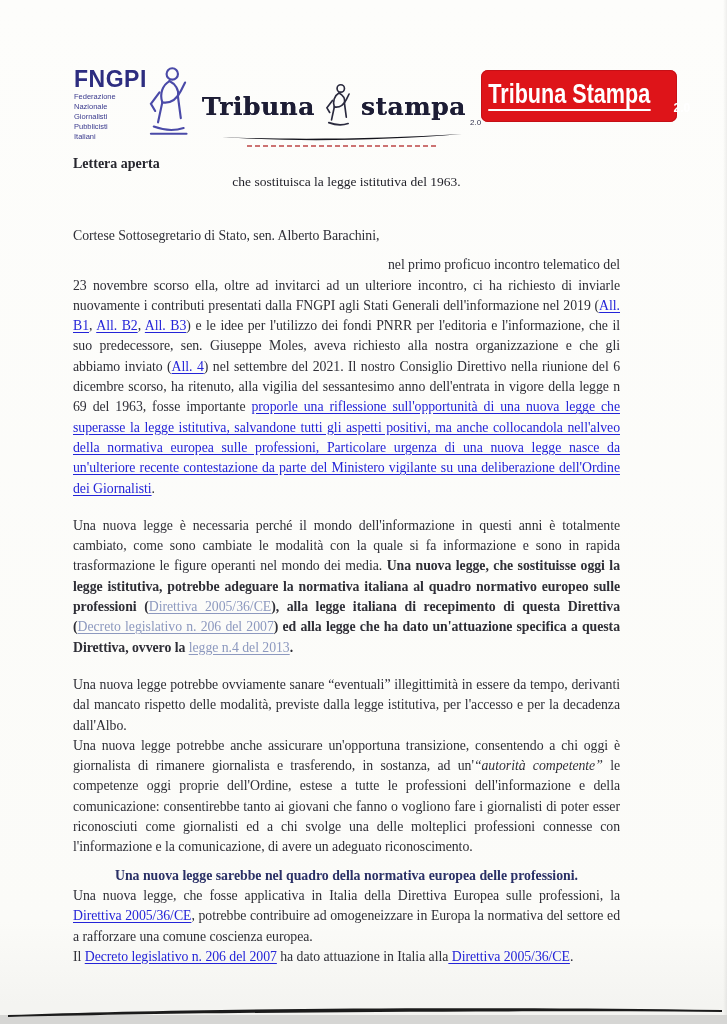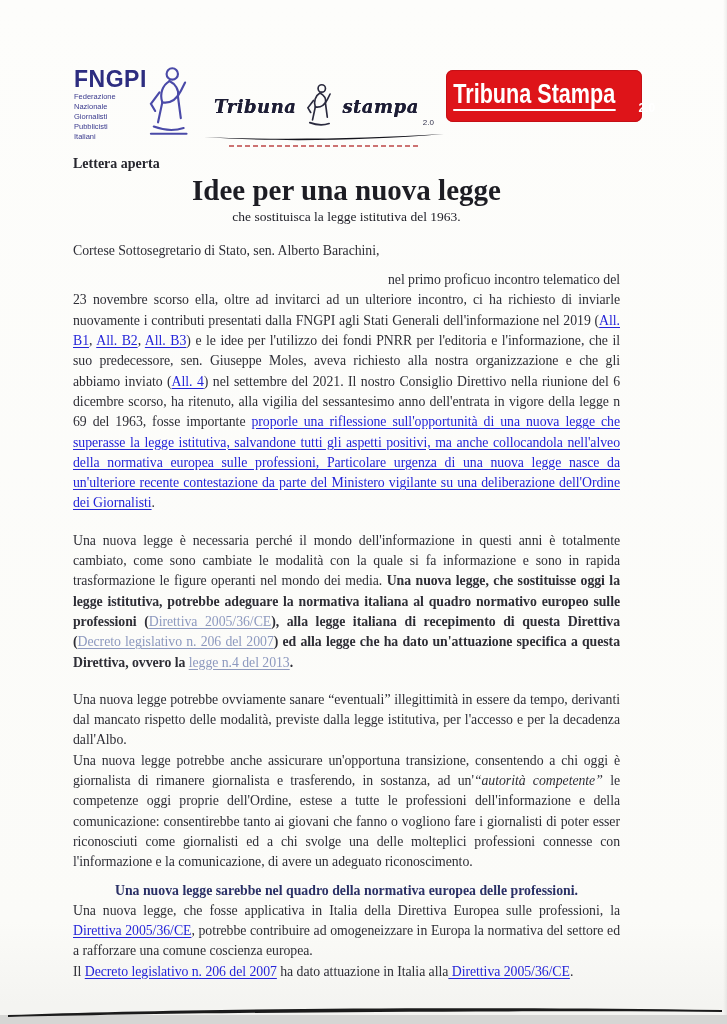--- a/index.html
+++ b/index.html
@@ -15,21 +15,21 @@
   
   .letterhead { display:flex; align-items:flex-start; padding:68px 88px 0 74px; height:84px; }
   .fngpi-logo { display:flex; align-items:flex-start; width:128px; flex:none; }
   .fngpi-text { width:66px; }
   .fngpi-acronym { font-family:"Liberation Sans",sans-serif; font-weight:bold; font-size:23px; color:#2d2d80; letter-spacing:.5px; line-height:1; }
   .fngpi-line { font-family:"Liberation Sans",sans-serif; font-size:7.5px; color:#3a3a8d; line-height:9px; margin-top:1px; }
   .statue { display:block; }
   .fngpi-statue { color:#4a4aa8; margin-left:2px; margin-top:-4px; }
   .masthead { flex:1; text-align:center; margin-top:14px; }
   .masthead-row { display:flex; align-items:center; justify-content:center; gap:4px; }
-  .gothic { font-family:"DejaVu Serif",serif; font-weight:bold; font-size:18px; color:#1d1d35; letter-spacing:.5px; text-shadow:0 0 .6px #1d1d35;font-style:italic; }
+  .gothic { font-family:"DejaVu Serif",serif; font-weight:bold; font-size:25px; color:#1d1d35; letter-spacing:.5px; text-shadow:0 0 .6px #1d1d35; }
   .masthead-version { font-family:"Liberation Sans",sans-serif; font-size:8px; color:#33334d; align-self:flex-end; margin-bottom:3px; }
   .masthead-statue { color:#2a2a3e; margin:0 2px; }
   .swoosh { display:block; margin:2px auto 0 auto; }
   .microtext { width:190px; height:2px; margin:3px auto 0 auto;
     background:repeating-linear-gradient(90deg,#c05050 0 5px, transparent 5px 8px); opacity:.8; }
   .red-badge {
     flex:none; margin-left:auto; width:196px; height:52px; margin-top:2px;
     background:#de1419; border-radius:7px;
     display:flex; align-items:center; justify-content:center; gap:3px;
     box-shadow:inset 0 0 0 1px #c51016;
@@ -39,21 +39,21 @@
     display:inline-block; transform:scaleX(.8); white-space:nowrap;
     border-bottom:2.5px solid #fff; padding-bottom:1px; line-height:1;
   }
   .badge-v { font-family:"Liberation Sans",sans-serif; font-weight:bold; font-size:12px; color:#fff; align-self:flex-end; margin-bottom:7px; }
   
   .content { padding:0 107px 0 73px; }
   .lettera-label { font-weight:bold; font-size:14px; margin-top:4px; color:#26262e; }
   .page-title { text-align:center; font-weight:bold; font-size:29px; color:#1d1d24; margin:3px 0 0 0; line-height:1.1; }
   .page-subtitle { text-align:center; font-weight:normal; font-size:13.5px; color:#22222a; margin-top:2px; }
   .body-text { font-size:13.8px; line-height:20.3px; letter-spacing:-0.05px; text-align:justify; margin:0; }
-  .salutation { margin-top:16px; text-align:left; }
+  .salutation { margin-top:36px; text-align:left; }
   .p1-intro { text-align:right; margin-top:9px; }
   .para-gap { margin-top:17px; }
   .center-head { text-align:center; font-weight:bold; font-size:13.8px; line-height:20.3px; margin:8px 0 0 0; }
   .head-europea { color:#2a3066; }
   .head-italiana { color:#1e1e26; }
   .seg-bold { font-weight:bold; }
   .seg-italic { font-style:italic; }
   .seg-link { color:#2424d8; text-decoration:underline; text-underline-offset:2px; cursor:pointer; }
   .seg-fadedlink { color:#8d99bf; text-decoration:underline; text-underline-offset:2px; cursor:pointer; }
   
@@ -112,21 +112,20 @@
     </div>
 
     <div class="red-badge">
       <span class="badge-main">Tribuna Stampa</span>
       <span class="badge-v">2.0</span>
     </div>
   </div>
 
   <div class="content">
     <div class="lettera-label">Lettera aperta</div>
-    <h1 class="page-title">Idee per una nuova legge</h1>
     <div class="page-subtitle">che sostituisca la legge istitutiva del 1963.</div>
 
     <p class="body-text salutation">Cortese Sottosegretario di Stato, sen. Alberto Barachini,</p>
     <p class="body-text p1-intro">nel primo proficuo incontro telematico del</p>
     <p class="body-text"><span>23 novembre scorso ella, oltre ad invitarci ad un ulteriore incontro, ci ha richiesto di inviarle nuovamente i contributi presentati dalla FNGPI agli Stati Generali dell'informazione nel 2019 (</span><span class="seg-link">All. B1</span><span>, </span><span class="seg-link">All. B2</span><span>, </span><span class="seg-link">All. B3</span><span>) e le idee per l'utilizzo dei fondi PNRR per l'editoria e l'informazione, che il suo predecessore, sen. Giuseppe Moles, aveva richiesto alla nostra organizzazione e che gli abbiamo inviato (</span><span class="seg-link">All. 4</span><span>) nel settembre del 2021. Il nostro Consiglio Direttivo nella riunione del 6 dicembre scorso, ha ritenuto, alla vigilia del sessantesimo anno dell'entrata in vigore della legge n 69 del 1963, fosse importante </span><span class="seg-link">proporle una riflessione sull'opportunità di una nuova legge che superasse la legge istitutiva, salvandone tutti gli aspetti positivi, ma anche collocandola nell'alveo della normativa europea sulle professioni, Particolare urgenza di una nuova legge nasce da un'ulteriore recente contestazione da parte del Ministero vigilante su una deliberazione dell'Ordine dei Giornalisti</span><span>.</span></p>
 
     <p class="body-text para-gap"><span>Una nuova legge è necessaria perché il mondo dell'informazione in questi anni è totalmente cambiato, come sono cambiate le modalità con la quale si fa informazione e sono in rapida trasformazione le figure operanti nel mondo dei media. </span><span class="seg-bold">Una nuova legge, che sostituisse oggi la legge istitutiva, potrebbe adeguare la normativa italiana al quadro normativo europeo sulle professioni</span><span class="seg-bold"> (</span><span class="seg-fadedlink">Direttiva 2005/36/CE</span><span class="seg-bold">), </span><span class="seg-bold">alla legge italiana di recepimento di questa Direttiva</span><span class="seg-bold"> (</span><span class="seg-fadedlink">Decreto legislativo n. 206 del 2007</span><span class="seg-bold">) </span><span class="seg-bold">ed alla legge che ha dato un'attuazione specifica a questa Direttiva, ovvero la </span><span class="seg-fadedlink">legge n.4 del 2013</span><span class="seg-bold">.</span></p>
 
     <p class="body-text para-gap"><span>Una nuova legge potrebbe ovviamente sanare “eventuali” illegittimità in essere da tempo, derivanti dal mancato rispetto delle modalità, previste dalla legge istitutiva, per l'accesso e per la decadenza dall'Albo.</span></p>
     <p class="body-text"><span>Una nuova legge potrebbe anche assicurare un'opportuna transizione, consentendo a chi oggi è giornalista di rimanere giornalista e trasferendo, in sostanza, ad un'</span><span class="seg-italic">“autorità competente”</span><span> le competenze oggi proprie dell'Ordine, estese a tutte le professioni dell'informazione e della comunicazione: consentirebbe tanto ai giovani che fanno o vogliono fare i giornalisti di poter esser riconosciuti come giornalisti ed a chi svolge una delle molteplici professioni connesse con l'informazione e la comunicazione, di avere un adeguato riconoscimento.</span></p>

